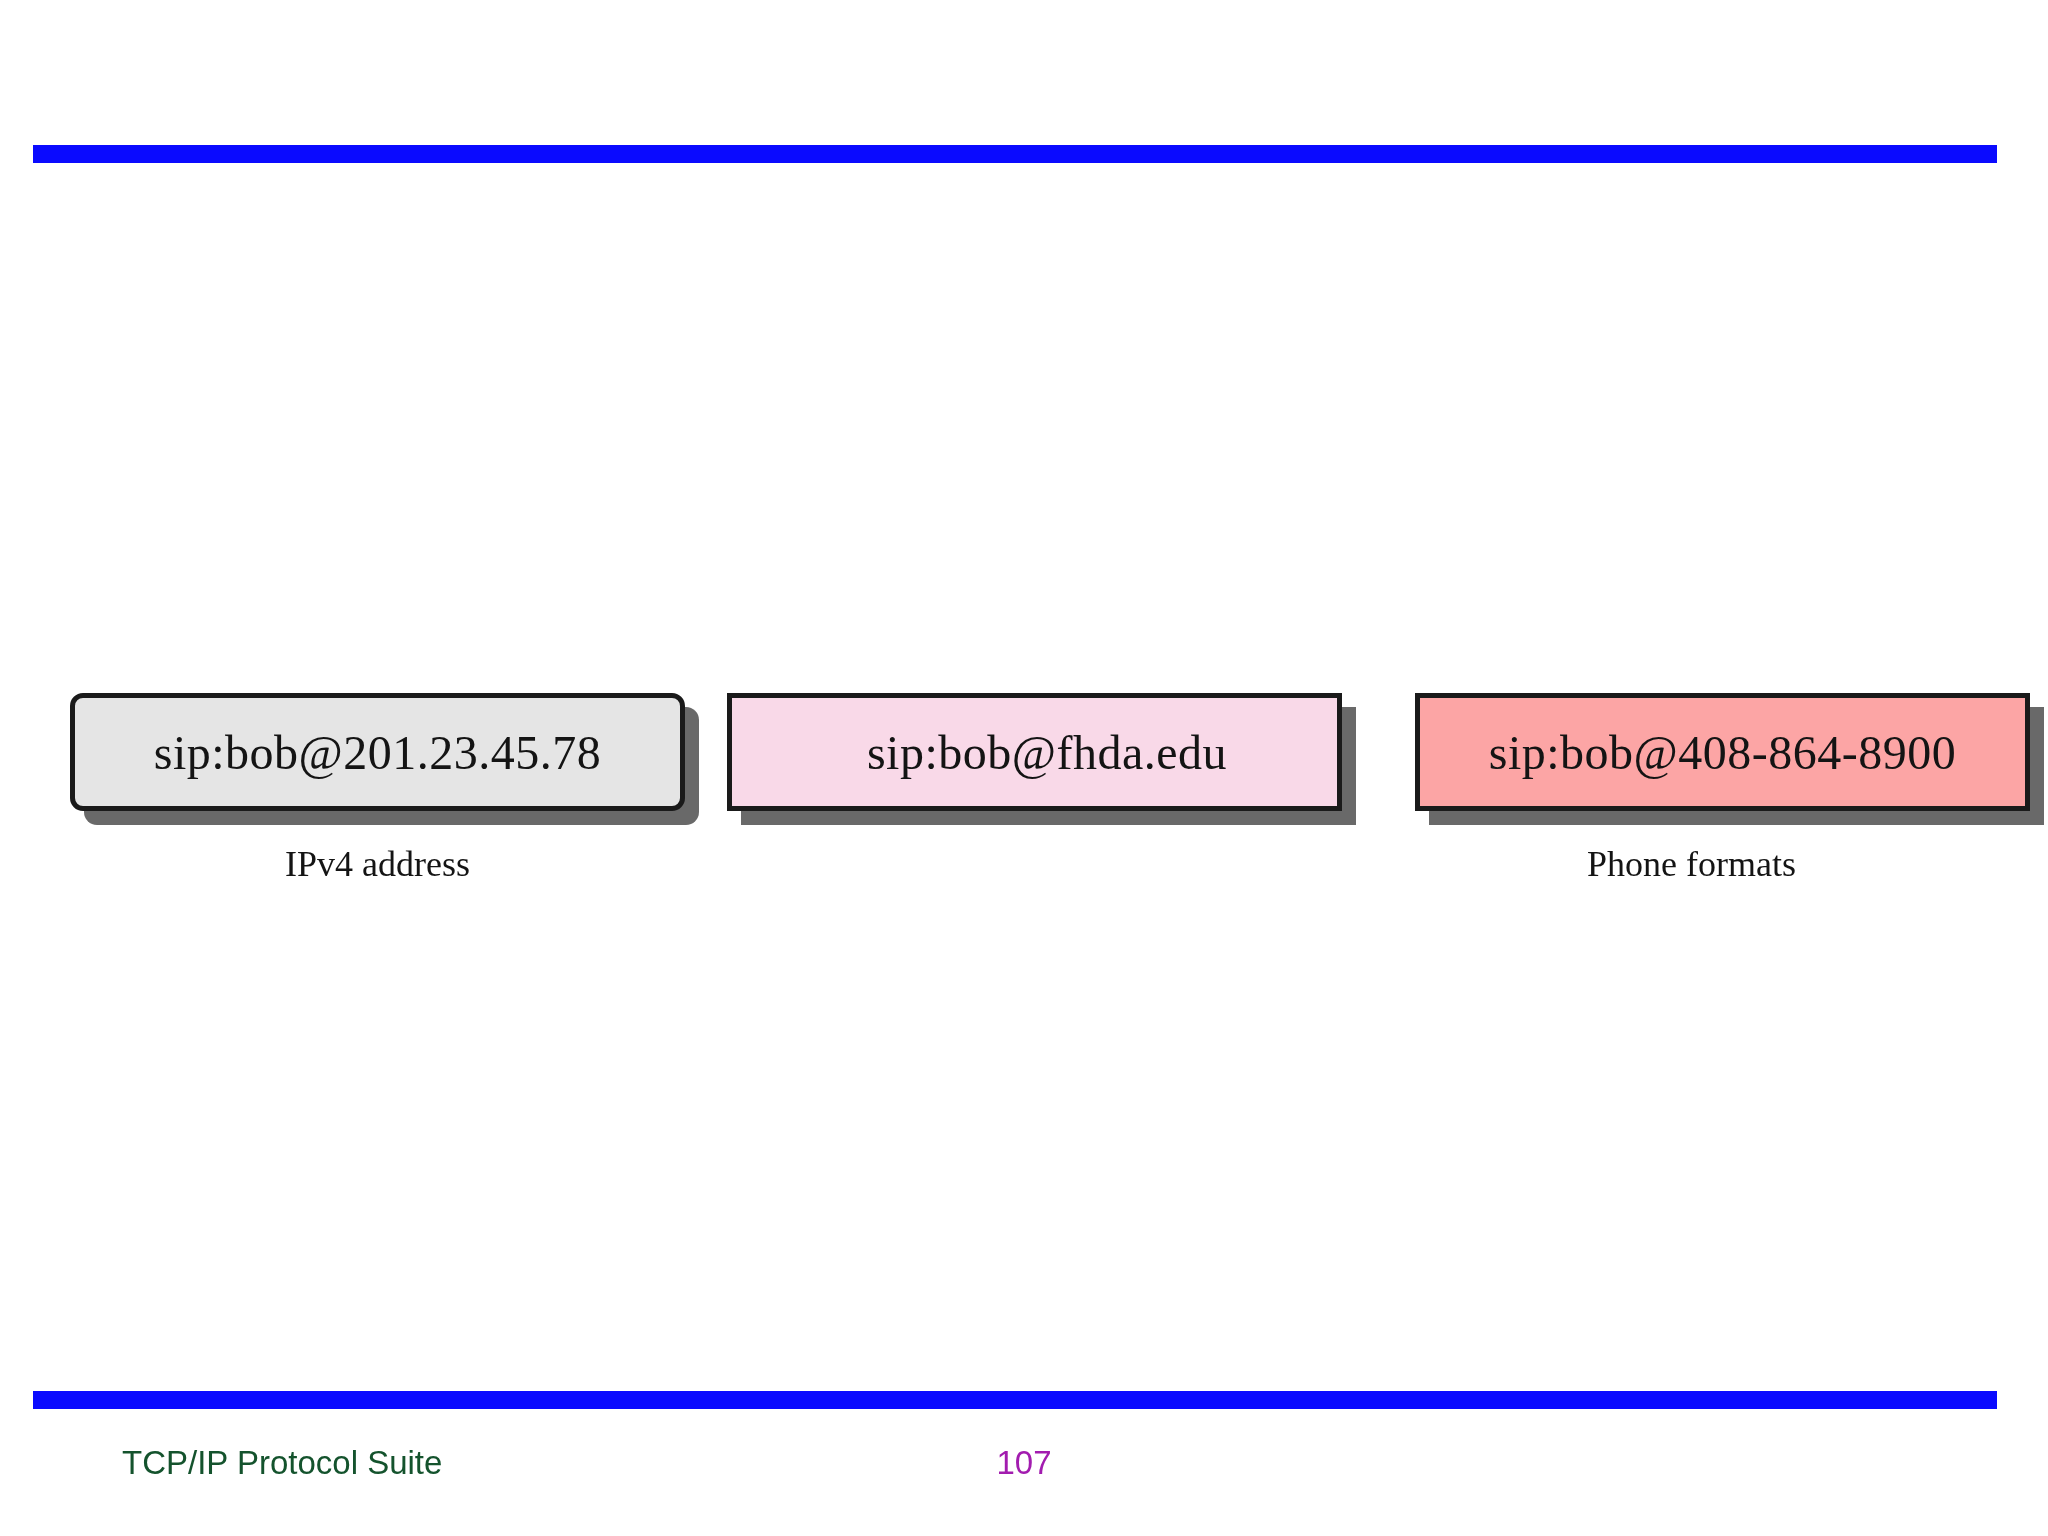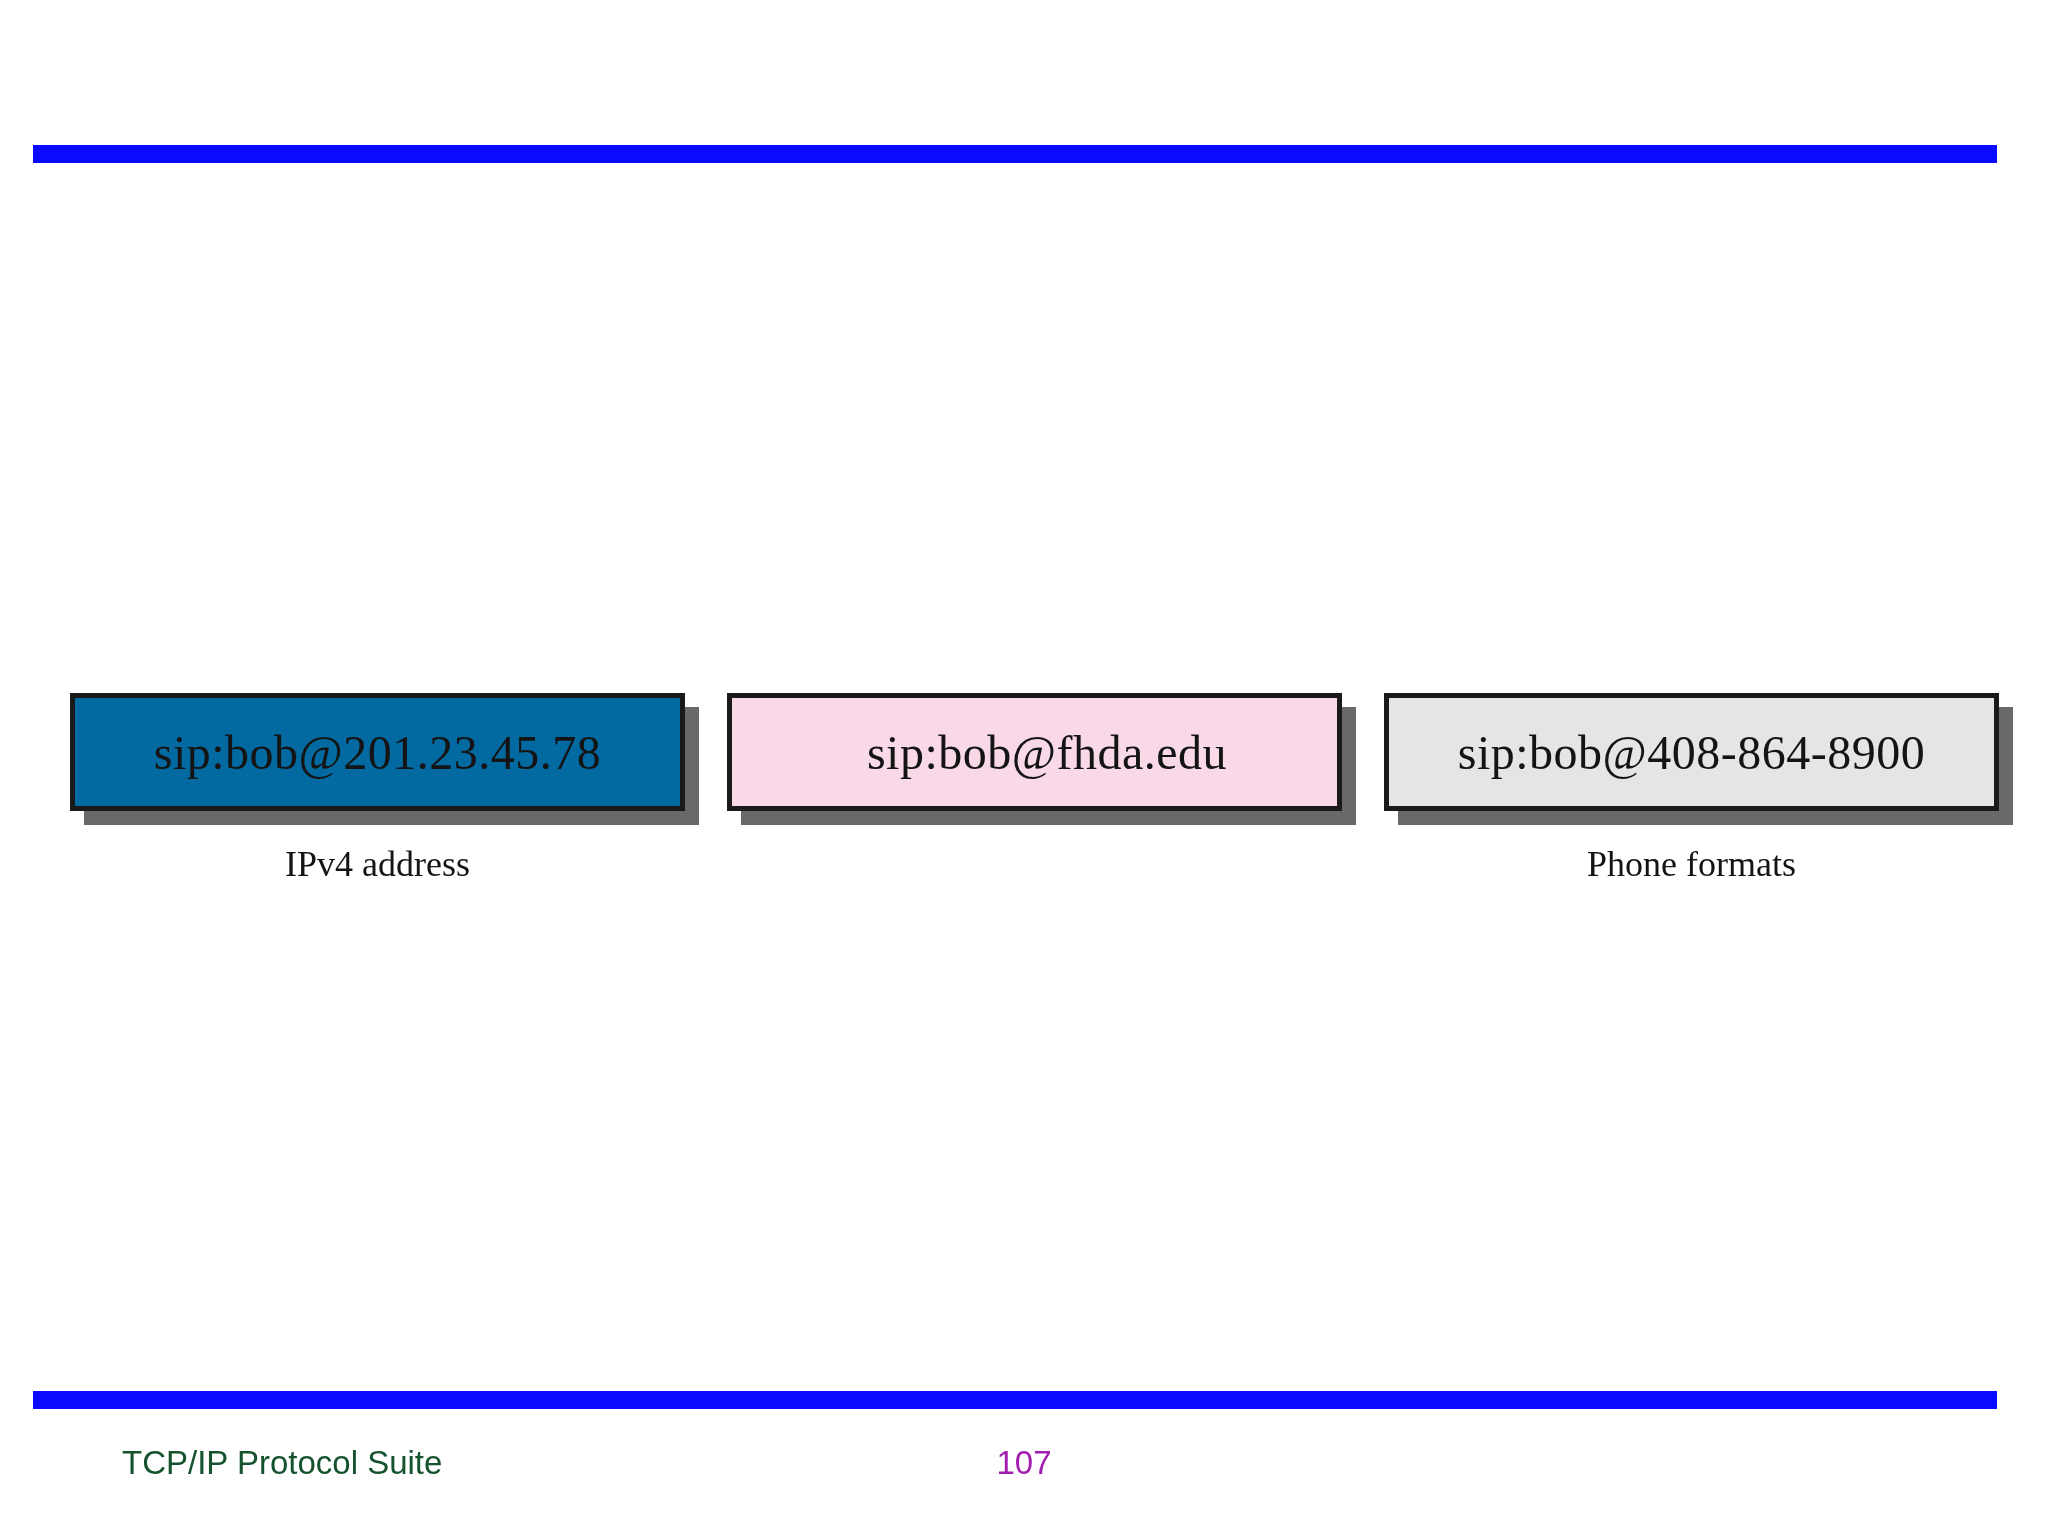--- a/index.html
+++ b/index.html
@@ -91,34 +91,34 @@
 </style>
 </head>
 <body>
 
 <div class="slide">
 
   <div class="bar top" style="background-color: rgb(10, 10, 255);"></div>
 
 
   <div class="format-group g0">
-    <div class="format-box" style="background-color: #0369a1;">
+    <div class="format-box" style="background-color: #e5e5e5; border-radius: 13px;">
       <span class="uri">sip:bob@201.23.45.78</span>
     </div>
     <div class="format-label">IPv4 address</div>
   </div>
 
   <div class="format-group g1">
     <div class="format-box" style="background-color: rgb(249, 217, 232); padding-left: 25px;">
       <span class="uri">sip:bob@fhda.edu</span>
     </div>
   </div>
 
   <div class="format-group g2">
-    <div class="format-box" style="background-color: #e5e5e5;">
+    <div class="format-box" style="background-color: #fca5a5; margin-left: 31px;">
       <span class="uri">sip:bob@408-864-8900</span>
     </div>
     <div class="format-label">Phone formats</div>
   </div>
 
   <div class="bar bottom" style="background-color: rgb(10, 10, 255);"></div>
 
   <div class="footer-left">TCP/IP Protocol Suite</div>
   <div class="footer-page">107</div>
 

